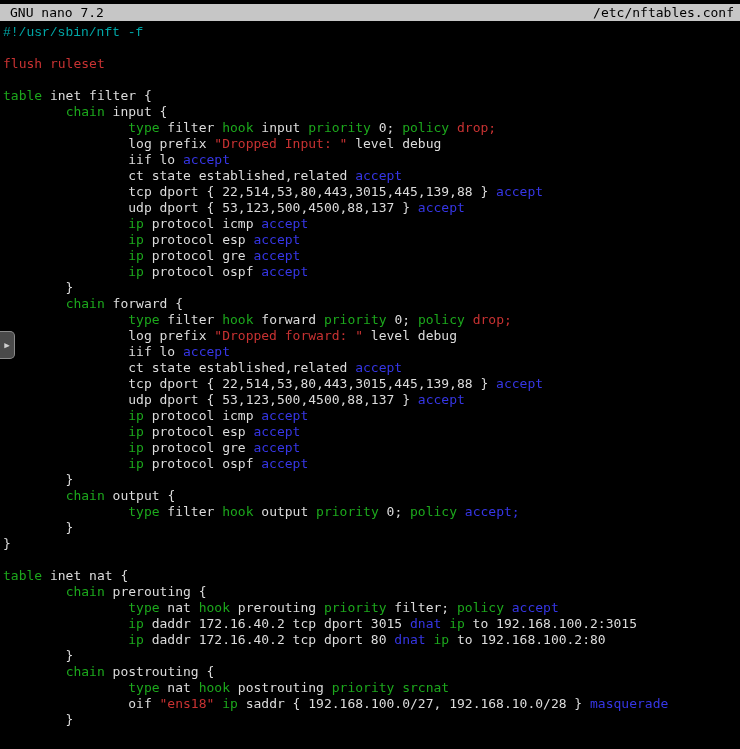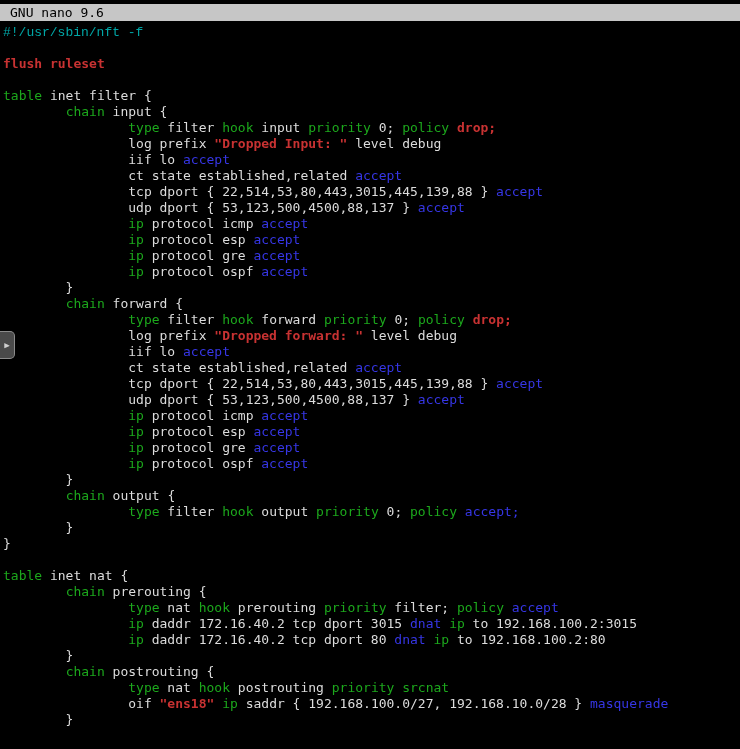--- a/index.html
+++ b/index.html
@@ -29,21 +29,21 @@
     padding:0 6px 0 10px;
     white-space:pre;
   }
   .code {
     padding:3px 0 0 3px;
     white-space:pre;
   }
   .line { height:16px; }
   .w { color:var(--w,#dcdcdc); }
   .g { color:var(--g,#1ca81c); }
-  .r { color:var(--r,#c83232);font-weight:bold; }
+  .r { color:var(--r,#c83232); }
   .b { color:var(--b,#3636e6); }
   .c { color:var(--c,#00a7a7);font-family:Liberation Mono, monospace; }
   .side-handle {
     position:absolute;
     left:0; top:331px;
     width:15px; height:28px;
     background:#4a4a4a;
     border:1px solid #8b8b8b;
     border-left:none;
     border-radius:0 5px 5px 0;
@@ -54,21 +54,22 @@
     font-size:9px;
     cursor:pointer;
   }
 </style>
 </head>
 <body>
 
 <div class="screen">
 
   <div class="titlebar">
-    <span>GNU nano 9.6</span>
+    <span>GNU nano 7.2</span>
+    <span>/etc/nftables.conf</span>
   </div>
 
   <div class="code"><div class="line"><span class="c">#!/usr/sbin/nft -f</span></div><div class="line"></div><div class="line"><span class="r">flush ruleset</span></div><div class="line"></div><div class="line"><span class="g">table</span><span class="w"> inet filter {</span></div><div class="line"><span class="w">        </span><span class="g">chain</span><span class="w"> input {</span></div><div class="line"><span class="w">                </span><span class="g">type</span><span class="w"> filter </span><span class="g">hook</span><span class="w"> input </span><span class="g">priority</span><span class="w"> 0; </span><span class="g">policy</span><span class="w"> </span><span class="r">drop;</span></div><div class="line"><span class="w">                log prefix </span><span class="r">"Dropped Input: "</span><span class="w"> level debug</span></div><div class="line"><span class="w">                iif lo </span><span class="b">accept</span></div><div class="line"><span class="w">                ct state established,related </span><span class="b">accept</span></div><div class="line"><span class="w">                tcp dport { 22,514,53,80,443,3015,445,139,88 } </span><span class="b">accept</span></div><div class="line"><span class="w">                udp dport { 53,123,500,4500,88,137 } </span><span class="b">accept</span></div><div class="line"><span class="w">                </span><span class="g">ip</span><span class="w"> protocol icmp </span><span class="b">accept</span></div><div class="line"><span class="w">                </span><span class="g">ip</span><span class="w"> protocol esp </span><span class="b">accept</span></div><div class="line"><span class="w">                </span><span class="g">ip</span><span class="w"> protocol gre </span><span class="b">accept</span></div><div class="line"><span class="w">                </span><span class="g">ip</span><span class="w"> protocol ospf </span><span class="b">accept</span></div><div class="line"><span class="w">        }</span></div><div class="line"><span class="w">        </span><span class="g">chain</span><span class="w"> forward {</span></div><div class="line"><span class="w">                </span><span class="g">type</span><span class="w"> filter </span><span class="g">hook</span><span class="w"> forward </span><span class="g">priority</span><span class="w"> 0; </span><span class="g">policy</span><span class="w"> </span><span class="r">drop;</span></div><div class="line"><span class="w">                log prefix </span><span class="r">"Dropped forward: "</span><span class="w"> level debug</span></div><div class="line"><span class="w">                iif lo </span><span class="b">accept</span></div><div class="line"><span class="w">                ct state established,related </span><span class="b">accept</span></div><div class="line"><span class="w">                tcp dport { 22,514,53,80,443,3015,445,139,88 } </span><span class="b">accept</span></div><div class="line"><span class="w">                udp dport { 53,123,500,4500,88,137 } </span><span class="b">accept</span></div><div class="line"><span class="w">                </span><span class="g">ip</span><span class="w"> protocol icmp </span><span class="b">accept</span></div><div class="line"><span class="w">                </span><span class="g">ip</span><span class="w"> protocol esp </span><span class="b">accept</span></div><div class="line"><span class="w">                </span><span class="g">ip</span><span class="w"> protocol gre </span><span class="b">accept</span></div><div class="line"><span class="w">                </span><span class="g">ip</span><span class="w"> protocol ospf </span><span class="b">accept</span></div><div class="line"><span class="w">        }</span></div><div class="line"><span class="w">        </span><span class="g">chain</span><span class="w"> output {</span></div><div class="line"><span class="w">                </span><span class="g">type</span><span class="w"> filter </span><span class="g">hook</span><span class="w"> output </span><span class="g">priority</span><span class="w"> 0; </span><span class="g">policy</span><span class="w"> </span><span class="b">accept;</span></div><div class="line"><span class="w">        }</span></div><div class="line"><span class="w">}</span></div><div class="line"></div><div class="line"><span class="g">table</span><span class="w"> inet nat {</span></div><div class="line"><span class="w">        </span><span class="g">chain</span><span class="w"> prerouting {</span></div><div class="line"><span class="w">                </span><span class="g">type</span><span class="w"> nat </span><span class="g">hook</span><span class="w"> prerouting </span><span class="g">priority</span><span class="w"> filter; </span><span class="g">policy</span><span class="w"> </span><span class="b">accept</span></div><div class="line"><span class="w">                </span><span class="g">ip</span><span class="w"> daddr 172.16.40.2 tcp dport 3015 </span><span class="b">dnat</span><span class="w"> </span><span class="g">ip</span><span class="w"> to 192.168.100.2:3015</span></div><div class="line"><span class="w">                </span><span class="g">ip</span><span class="w"> daddr 172.16.40.2 tcp dport 80 </span><span class="b">dnat</span><span class="w"> </span><span class="g">ip</span><span class="w"> to 192.168.100.2:80</span></div><div class="line"><span class="w">        }</span></div><div class="line"><span class="w">        </span><span class="g">chain</span><span class="w"> postrouting {</span></div><div class="line"><span class="w">                </span><span class="g">type</span><span class="w"> nat </span><span class="g">hook</span><span class="w"> postrouting </span><span class="g">priority</span><span class="w"> </span><span class="g">srcnat</span></div><div class="line"><span class="w">                oif </span><span class="r">"ens18"</span><span class="w"> </span><span class="g">ip</span><span class="w"> saddr { 192.168.100.0/27, 192.168.10.0/28 } </span><span class="b">masquerade</span></div><div class="line"><span class="w">        }</span></div></div>
 
   <div class="side-handle">
     <span>▶</span>
   </div>
 
 </div>
 

